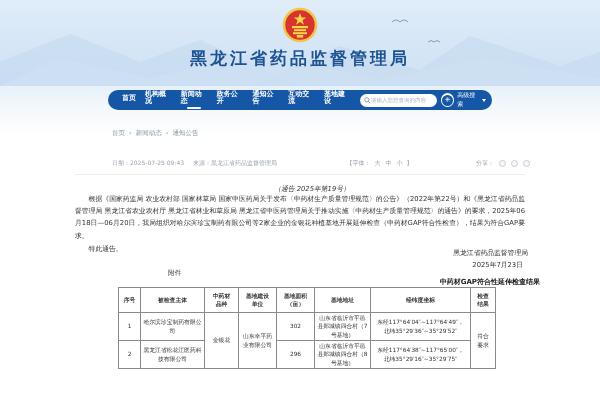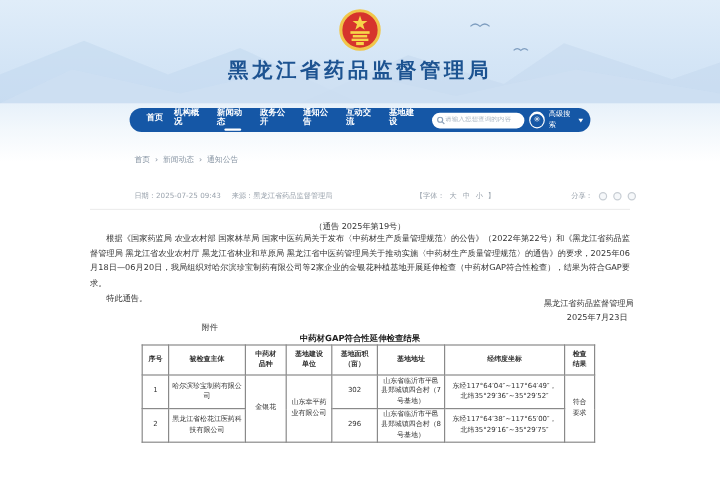--- a/index.html
+++ b/index.html
@@ -49,29 +49,29 @@
   .meta { position:absolute; left:112px; top:159px; width:418px; display:flex; align-items:center;
           justify-content:space-between; font-size:6px; color:#9aa3ad; }
   .meta .g { display:flex; align-items:center; gap:3px; }
   .meta .g1 span { margin-right:6px; }
   .fsz { cursor:pointer; margin:0 1px; }
   .share-circle { display:inline-block; width:7px; height:7px; border-radius:50%;
                   border:1px solid #c7cdd3; background:#f6f8fa; margin-left:2px; cursor:pointer; }
   .divider { position:absolute; left:75px; top:174px; width:450px; border-top:1px solid #ededed; }
 
   
-  .doc-no { position:absolute; left:60px; top:184px; width:480px; text-align:center;
-            font-size:6.8px; color:#333; }
+  .doc-no { position:absolute; left:72px; top:184px; width:480px; text-align:center;
+            font-size:6.8px; color:#333;font-style:italic; }
   .para { position:absolute; left:75px; top:193px; width:450px; font-size:6.8px; color:#333;
           line-height:12.2px; text-align:justify; text-indent:2em; }
   .closing { position:absolute; left:75px; top:244px; font-size:6.8px; color:#333; text-indent:2em; }
   .sign { position:absolute; right:72px; top:248px; font-size:6.8px; color:#333; }
   .sign-date { position:absolute; right:77px; top:260px; font-size:6.8px; color:#333; }
   .attach { position:absolute; left:124px; top:268px; font-size:6.8px; color:#333;margin-left:44px; }
-  .tbl-title { position:absolute; left:60px; top:277px; width:480px; text-align:center;
+  .tbl-title { position:absolute; left:60px; top:277px; width:480px; text-align:right;
                font-size:7px; font-weight:bold; color:#222; }
 
   
   table.result { position:absolute; left:118px; top:287px; width:377px; border-collapse:collapse;
                  font-size:5.8px; color:#333; table-layout:fixed; }
   table.result th, table.result td { border:1px solid #8a8a8a; text-align:center;
                  vertical-align:middle; padding:1px 2px; line-height:1.4; word-break:break-all; }
   table.result th { font-weight:bold; white-space:pre-line; height:25px; }
   table.result td { height:28px; }
   td.entity { text-align:left; }

